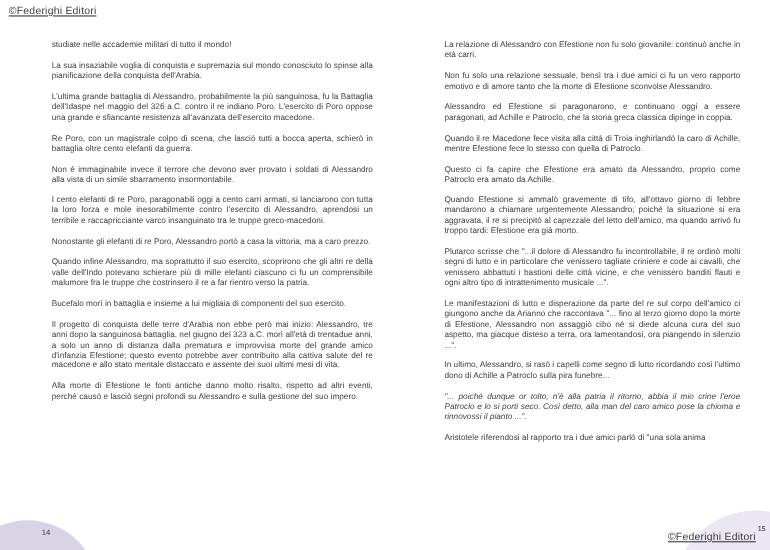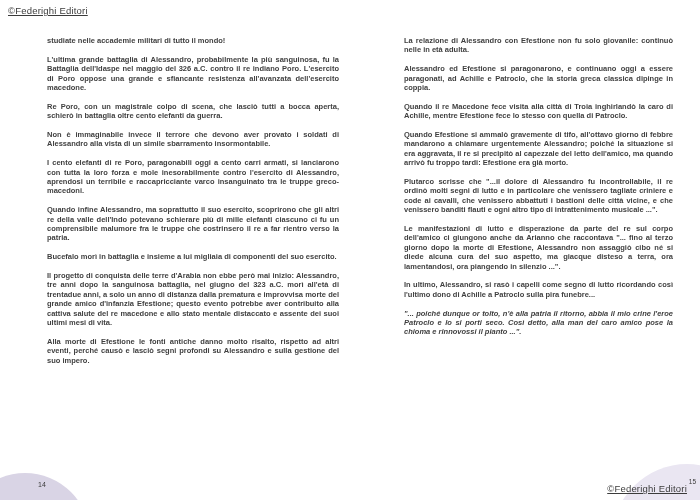--- a/index.html
+++ b/index.html
@@ -39,58 +39,62 @@
   .page-number.right { right: 4px; top: 478px; font-size: 6.5px; }
 
   .text-column {
     position: absolute;
     top: 36px;
     text-align: justify;
     font-size: 7.5px;
     line-height: 9.4px;
     color: #3f3f3f;
     z-index: 1;
-    font-weight: bold;
   }
   .text-column.left-col  { left: 47px;  width: 292px; }
   .text-column.right-col { left: 404px; width: 269px; }
 
   p.para { margin: 0 0 9.4px 0; }
   p.para.italic { font-style: italic; }
   p.para.tight { margin-top: -9.4px; }
 </style>
 </head>
 <body>
 
 <div class="corner-circle left" style="background: rgb(217, 212, 229);"></div>
 
 <div class="corner-circle right" style="background: rgb(234, 230, 242);"></div>
 
 <div class="watermark top-left">©Federighi Editori</div>
 
 <div class="text-column left-col" id="left-col">
     <p class="para">studiate nelle accademie militari di tutto il mondo!</p>
+    <p class="para">La sua insaziabile voglia di conquista e supremazia sul mondo conosciuto lo spinse alla pianificazione della conquista dell'Arabia.</p>
     <p class="para">L'ultima grande battaglia di Alessandro, probabilmente la più sanguinosa, fu la Battaglia dell'Idaspe nel maggio del 326 a.C. contro il re indiano Poro. L'esercito di Poro oppose una grande e sfiancante resistenza all'avanzata dell'esercito macedone.</p>
     <p class="para">Re Poro, con un magistrale colpo di scena, che lasciò tutti a bocca aperta, schierò in battaglia oltre cento elefanti da guerra.</p>
     <p class="para">Non è immaginabile invece il terrore che devono aver provato i soldati di Alessandro alla vista di un simile sbarramento insormontabile.</p>
     <p class="para">I cento elefanti di re Poro, paragonabili oggi a cento carri armati, si lanciarono con tutta la loro forza e mole inesorabilmente contro l'esercito di Alessandro, aprendosi un terribile e raccapricciante varco insanguinato tra le truppe greco-macedoni.</p>
+    <p class="para">Nonostante gli elefanti di re Poro, Alessandro portò a casa la vittoria, ma a caro prezzo.</p>
     <p class="para">Quando infine Alessandro, ma soprattutto il suo esercito, scoprirono che gli altri re della valle dell'Indo potevano schierare più di mille elefanti ciascuno ci fu un comprensibile malumore fra le truppe che costrinsero il re a far rientro verso la patria.</p>
     <p class="para">Bucefalo morì in battaglia e insieme a lui migliaia di componenti del suo esercito.</p>
     <p class="para">Il progetto di conquista delle terre d'Arabia non ebbe però mai inizio: Alessandro, tre anni dopo la sanguinosa battaglia, nel giugno del 323 a.C. morì all'età di trentadue anni, a solo un anno di distanza dalla prematura e improvvisa morte del grande amico d'infanzia Efestione; questo evento potrebbe aver contribuito alla cattiva salute del re macedone e allo stato mentale distaccato e assente dei suoi ultimi mesi di vita.</p>
     <p class="para">Alla morte di Efestione le fonti antiche danno molto risalto, rispetto ad altri eventi, perché causò e lasciò segni profondi su Alessandro e sulla gestione del suo impero.</p>
   </div>
 
 <div class="text-column right-col" id="right-col">
-    <p class="para">La relazione di Alessandro con Efestione non fu solo giovanile: continuò nelle in età adulta.</p>
+    <p class="para">La relazione di Alessandro con Efestione non fu solo giovanile: continuò anche in età carri.</p>
+    <p class="para">Non fu solo una relazione sessuale, bensì tra i due amici ci fu un vero rapporto emotivo e di amore tanto che la morte di Efestione sconvolse Alessandro.</p>
     <p class="para">Alessandro ed Efestione si paragonarono, e continuano oggi a essere paragonati, ad Achille e Patroclo, che la storia greca classica dipinge in coppia.</p>
     <p class="para">Quando il re Macedone fece visita alla città di Troia inghirlandò la caro di Achille, mentre Efestione fece lo stesso con quella di Patroclo.</p>
+    <p class="para">Questo ci fa capire che Efestione era amato da Alessandro, proprio come Patroclo era amato da Achille.</p>
     <p class="para">Quando Efestione si ammalò gravemente di tifo, all'ottavo giorno di febbre mandarono a chiamare urgentemente Alessandro; poiché la situazione si era aggravata, il re si precipitò al capezzale del letto dell'amico, ma quando arrivò fu troppo tardi: Efestione era già morto.</p>
     <p class="para">Plutarco scrisse che "...il dolore di Alessandro fu incontrollabile, il re ordinò molti segni di lutto e in particolare che venissero tagliate criniere e code ai cavalli, che venissero abbattuti i bastioni delle città vicine, e che venissero banditi flauti e ogni altro tipo di intrattenimento musicale ...".</p>
     <p class="para">Le manifestazioni di lutto e disperazione da parte del re sul corpo dell'amico ci giungono anche da Arianno che raccontava "... fino al terzo giorno dopo la morte di Efestione, Alessandro non assaggiò cibo né si diede alcuna cura del suo aspetto, ma giacque disteso a terra, ora lamentandosi, ora piangendo in silenzio ...".</p>
     <p class="para">In ultimo, Alessandro, si rasò i capelli come segno di lutto ricordando così l'ultimo dono di Achille a Patroclo sulla pira funebre...</p>
     <p class="para italic">"... poiché dunque or tolto, n'è alla patria il ritorno, abbia il mio crine l'eroe Patroclo e lo si porti seco. Così detto, alla man del caro amico pose la chioma e rinnovossi il pianto ...".</p>
+    <p class="para">Aristotele riferendosi al rapporto tra i due amici parlò di "una sola anima</p>
   </div>
 
 <div class="page-number left">14</div>
 
 <div class="page-number right">15</div>
 
 <div class="watermark bottom-right">©Federighi Editori</div>
 
 </body></html>

